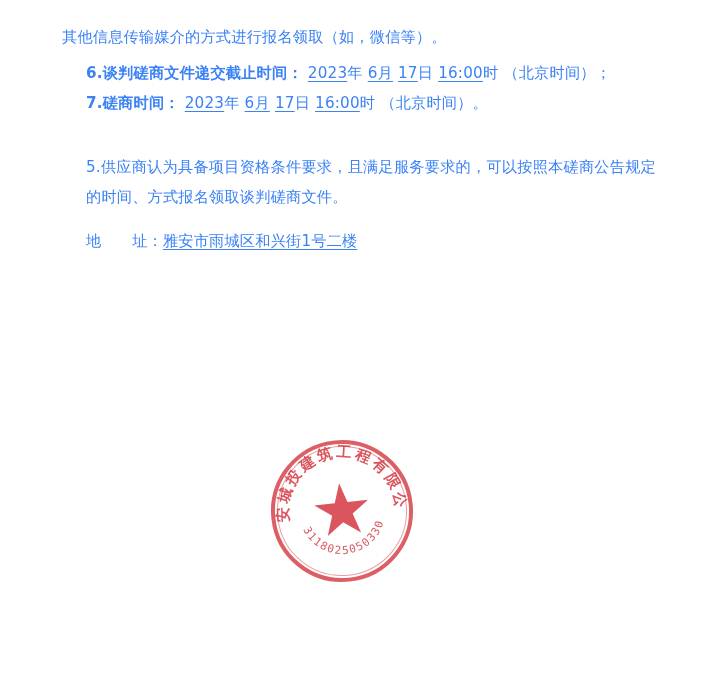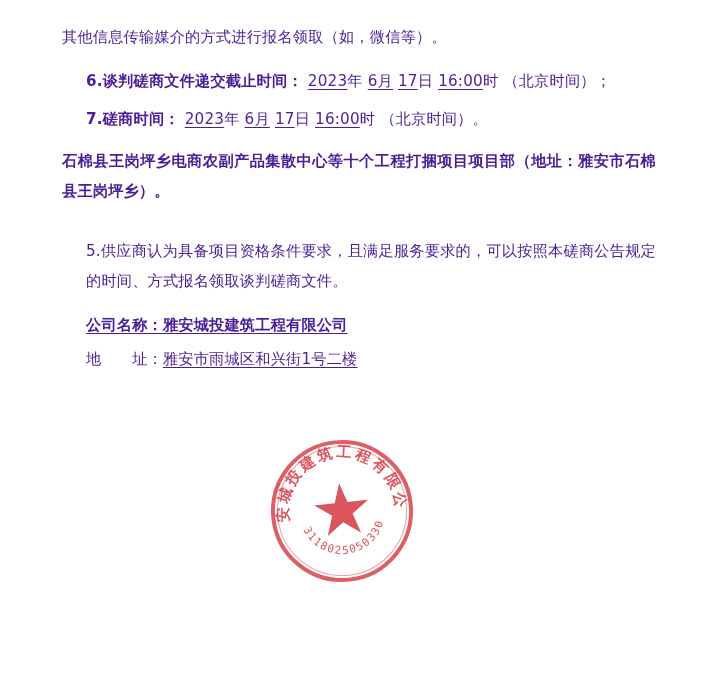--- a/index.html
+++ b/index.html
@@ -12,35 +12,35 @@
     height: 695px;
     position: relative;
     overflow: hidden;
     font-family: "DejaVu Sans", "Liberation Sans", sans-serif;
   }
   .page {
     position: absolute;
     inset: 0;
     padding: 22px 58px 0 62px;
     box-sizing: border-box;
-    color: #4c1d95;
+    color: #3b82f6;
   }
   .line {
     font-size: 15.2px;
     line-height: 30px;
     letter-spacing: 0.2px;
     white-space: nowrap;
   }
   .para {
     font-size: 15.2px;
     line-height: 30px;
     letter-spacing: 0.2px;
     text-align: justify;
   }
-  .indent2 { padding-left: 24px; margin-top: 8px; }
+  .indent2 { padding-left: 24px; }
   .indent-first { text-indent: 30px; }
   .bold { font-weight: bold; }
   .u {
     text-decoration: underline;
     text-underline-offset: 3px;
     text-decoration-thickness: 1px;
   }
   .gap-sm { height: 6px; }
   .gap-lg { height: 16px; }
 
@@ -92,38 +92,34 @@
     <span class="u">17</span><span>日</span>
     <span class="u">16:00</span><span>时</span>
     <span>（北京时间）。</span>
   </div>
 
   <div class="gap-sm"></div>
 
 
   <div class="gap-sm"></div>
 
-  <div class="para bold">石棉县王岗坪乡电商农副产品集散中心等十个工程打捆项目项目部（地址：雅安市石棉县王岗坪乡）。</div>
 
   <div class="gap-sm"></div>
 
 
   <div class="gap-lg"></div>
 
   <div class="para indent2">5.供应商认为具备项目资格条件要求，且满足服务要求的，可以按照本磋商公告规定的时间、方式报名领取谈判磋商文件。</div>
 
   <div class="gap-sm"></div>
 
 
   <div class="gap-sm"></div>
 
 
-  <div class="contact-row">
-    <span class="bold u">公司名称：</span><span class="bold u">雅安城投建筑工程有限公司</span>
-  </div>
 
   <div class="contact-row">
     <span>地　　址：</span><span class="u">雅安市雨城区和兴街1号二楼</span>
   </div>
 
 
 
 </div>
 
 <div class="seal">

